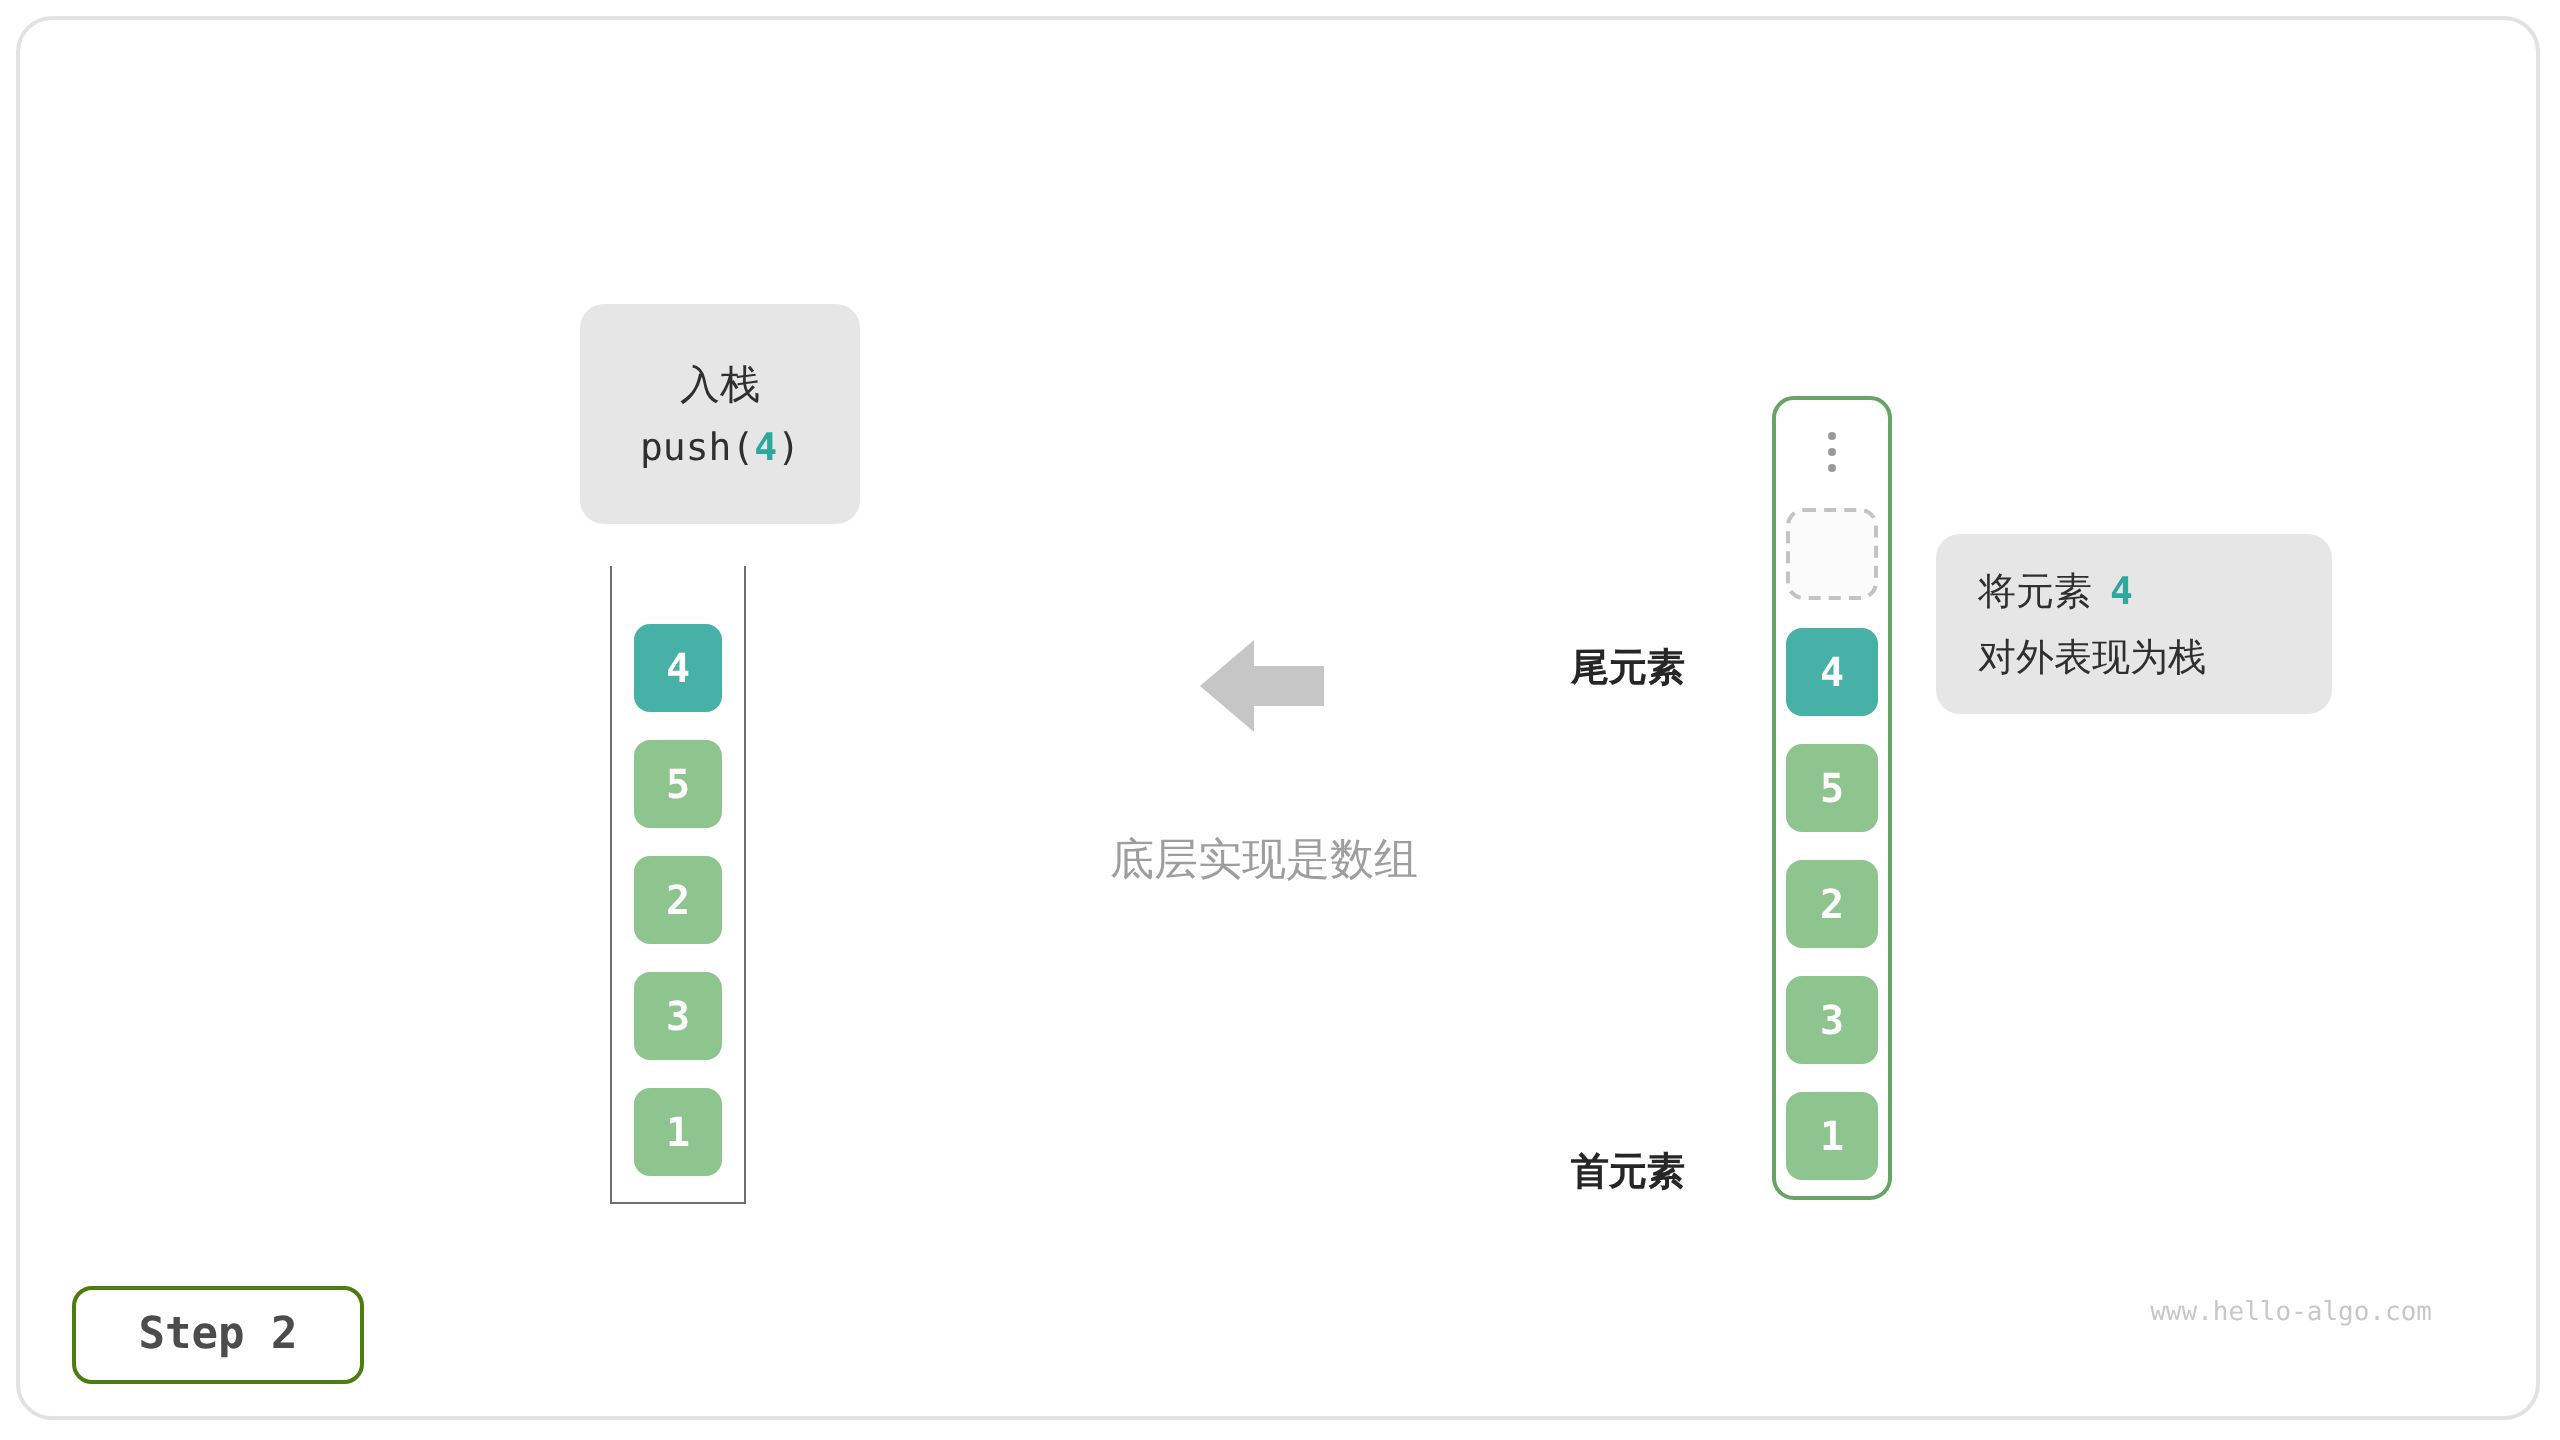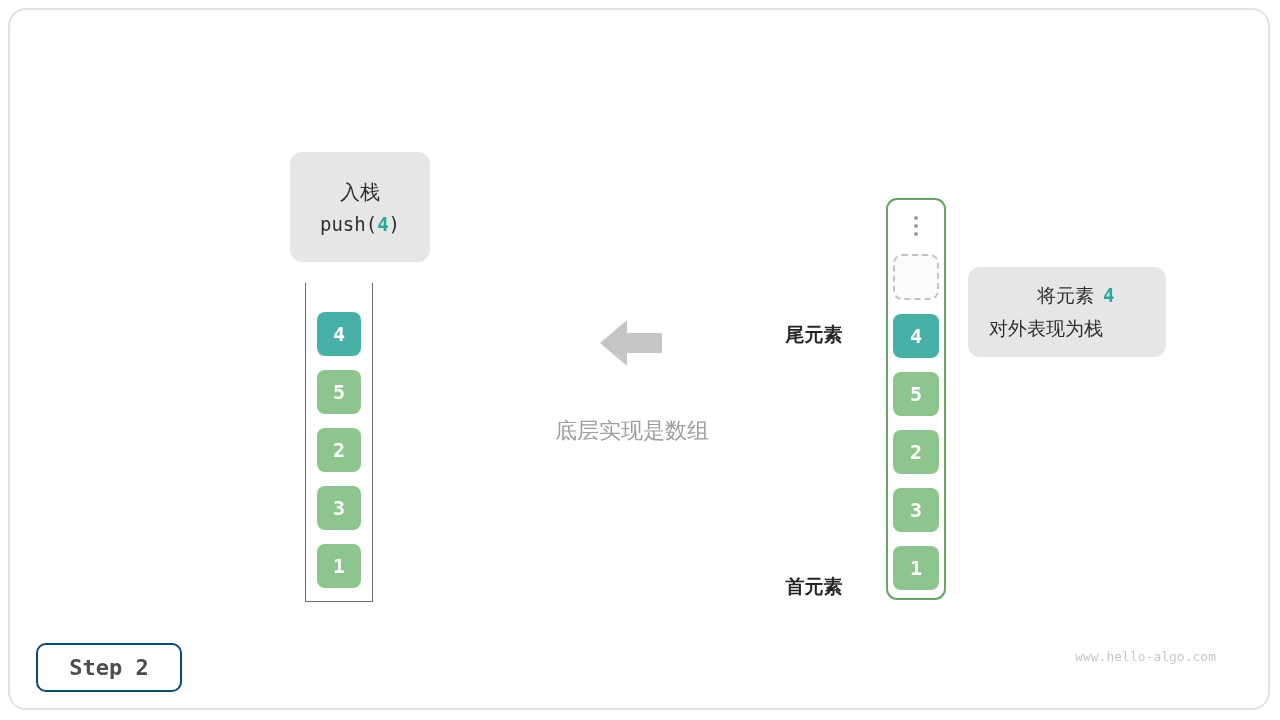--- a/index.html
+++ b/index.html
@@ -22,29 +22,29 @@
   .right-stack .cell{width:46px;}
   .dots{height:28px;display:flex;flex-direction:column;align-items:center;justify-content:center;gap:4px;flex:0 0 auto;}
   .dots i{width:4px;height:4px;border-radius:50%;background:#9a9a9a;display:block;}
   .empty-slot{width:46px;height:46px;border:2.5px dashed #c3c3c3;border-radius:9px;background:#fbfbfb;box-sizing:border-box;flex:0 0 auto;}
 
   .stack-label{position:absolute;width:96px;text-align:center;font-size:19px;font-weight:bold;color:#262626;line-height:28px;}
   .tail-label{left:766px;top:320px;}
   .head-label{left:766px;top:552px;margin-top:20px;}
 
   .note-box{position:absolute;left:968px;top:267px;width:198px;height:90px;background:#e6e6e6;border-radius:12px;display:flex;flex-direction:column;justify-content:center;gap:7px;padding-left:21px;box-sizing:border-box;font-size:19px;color:#2f2f2f;}
-  .note-line{display:flex;gap:9px;align-items:baseline;margin-left:48px;}
+  .note-line{display:flex;gap:9px;align-items:baseline;}
 
   .arrow{position:absolute;left:600px;top:320px;width:62px;height:46px;display:flex;align-items:center;}
   .arrow-head{width:0;height:0;border-top:23px solid transparent;border-bottom:23px solid transparent;border-right:27px solid #c6c6c6;}
   .arrow-shaft{width:35px;height:20px;background:#c6c6c6;}
 
   .caption{position:absolute;left:495px;top:411px;width:274px;text-align:center;font-size:22px;font-weight:normal;color:#9e9e9e;line-height:39px;}
 
-  .step-box{position:absolute;left:36px;top:643px;width:146px;height:49px;border:2px solid #0c4a6e;border-radius:10px;background:#fff;box-sizing:border-box;display:flex;align-items:center;justify-content:center;font-family:"DejaVu Sans Mono","Liberation Mono",monospace;font-size:22px;font-weight:bold;color:#4c4c4c;}
+  .step-box{position:absolute;left:36px;top:643px;width:146px;height:49px;border:2px solid #4d7c0f;border-radius:10px;background:#fff;box-sizing:border-box;display:flex;align-items:center;justify-content:center;font-family:"DejaVu Sans Mono","Liberation Mono",monospace;font-size:22px;font-weight:bold;color:#4c4c4c;}
   .watermark{position:absolute;right:64px;top:649px;font-family:"DejaVu Sans Mono","Liberation Mono",monospace;font-size:13px;color:#c8c8c8;}
 </style>
 </head>
 <body>
 
 <div class="canvas">
   <div class="card"></div>
 
   <div class="push-box">
     <div class="push-title">入栈</div>

